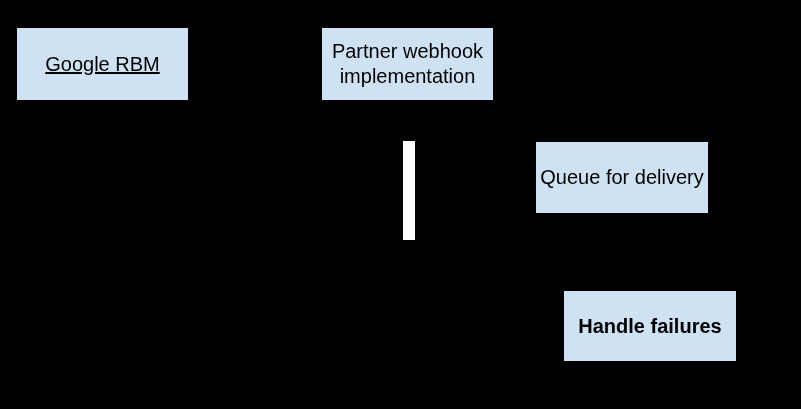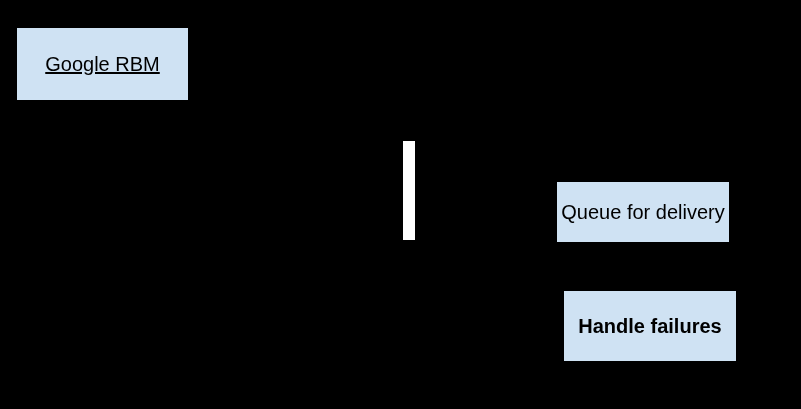--- a/index.html
+++ b/index.html
@@ -25,38 +25,40 @@
     align-items: center;
     justify-content: center;
     text-align: center;
     font-size: 20px;
     line-height: 25px;
     white-space: pre-line;
     box-sizing: border-box;
   }
   .node-google-rbm        { left: 17px;  top: 28px;  width: 171px; height: 72px; text-decoration: underline; }
   .node-partner-webhook   { left: 322px; top: 28px;  width: 171px; height: 72px; }
-  .node-queue-delivery    { left: 557px; top: 142px; width: 172px; height: 60px; margin-top: 40px; }
+  .node-queue-delivery    { left: 536px; top: 142px; width: 172px; height: 71px; }
   .node-handle-failures   { left: 564px; top: 291px; width: 172px; height: 70px; font-weight: bold; }
   .activation-bar {
     position: absolute;
     left: 403px;
     top: 141px;
     width: 12px;
     height: 99px;
     background: var(--activation-fill, #ffffff);
   }
 </style>
 </head>
 <body>
 
 <div class="canvas">
 
   <div class="node node-google-rbm">Google RBM</div>
 
+  <div class="node node-partner-webhook">Partner webhook
+implementation</div>
 
   <div class="activation-bar"></div>
 
   <div class="node node-queue-delivery">Queue for delivery</div>
 
   <div class="node node-handle-failures">Handle failures</div>
 
 </div>
 
 </body></html>

